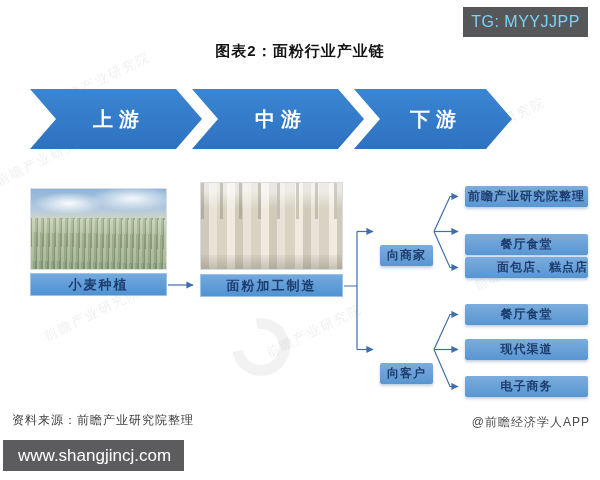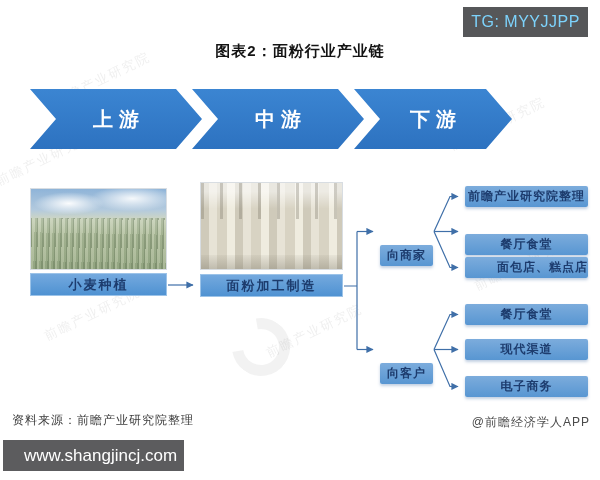--- a/index.html
+++ b/index.html
@@ -73,21 +73,21 @@
   .wm{position:absolute;color:rgba(110,110,110,.11);font-size:13px;white-space:nowrap;
     transform:rotate(-26deg);pointer-events:none;letter-spacing:2px;}
   .wm-ring{position:absolute;left:232px;top:318px;width:58px;height:58px;border-radius:50%;
     border:11px solid rgba(130,130,130,.10);border-left-color:rgba(0,0,0,0);
     transform:rotate(35deg);pointer-events:none;}
 
   
   .src{position:absolute;left:12px;top:412px;font-size:12px;color:#3d3d3d;letter-spacing:1px;}
   .credit{position:absolute;right:10px;top:414px;font-size:12px;color:#4a4a4a;letter-spacing:1px;}
   .site-bar{position:absolute;left:3px;top:440px;width:181px;height:31px;background:#5c5c5e;
-    display:flex;align-items:center;padding-left:21px;color:#ffffff;font-size:17px;}
+    display:flex;align-items:center;padding-left:15px;color:#ffffff;font-size:17px;}
 </style>
 </head>
 <body>
 
 <div id="canvas">
 
   <span class="wm" style="left:50px;top:70px;">前瞻产业研究院</span>
   <span class="wm" style="left:-8px;top:150px;">前瞻产业研究院</span>
   <span class="wm" style="left:445px;top:115px;">前瞻产业研究院</span>
   <span class="wm" style="left:470px;top:255px;">前瞻产业研究院</span>

